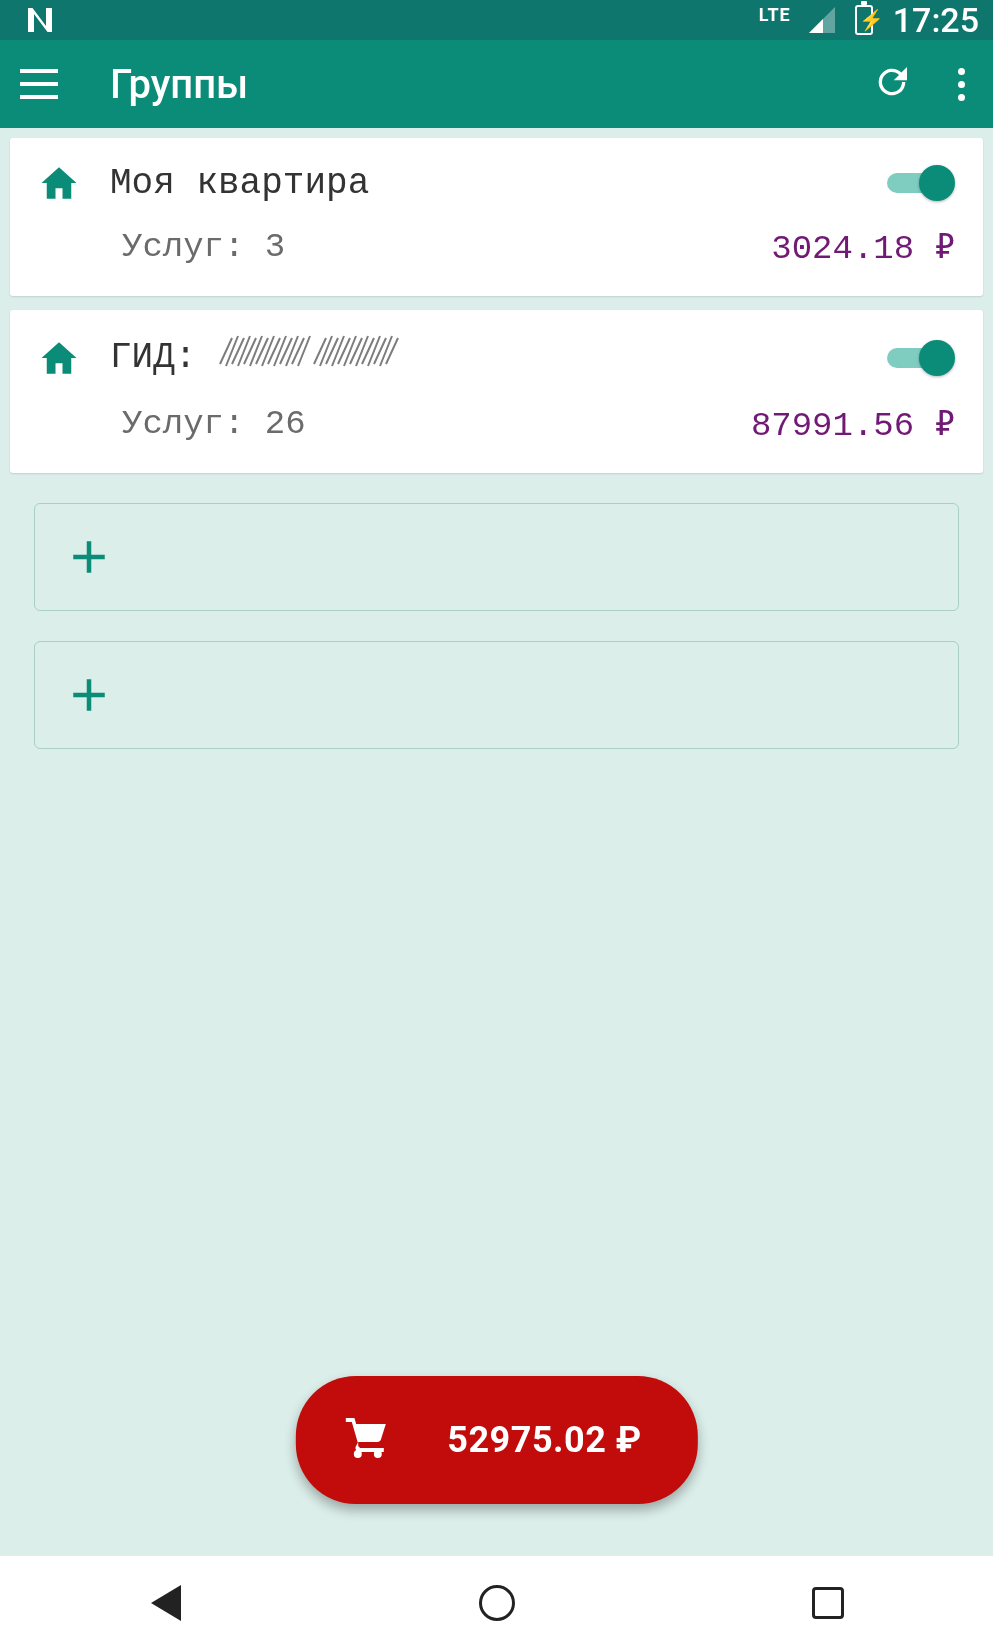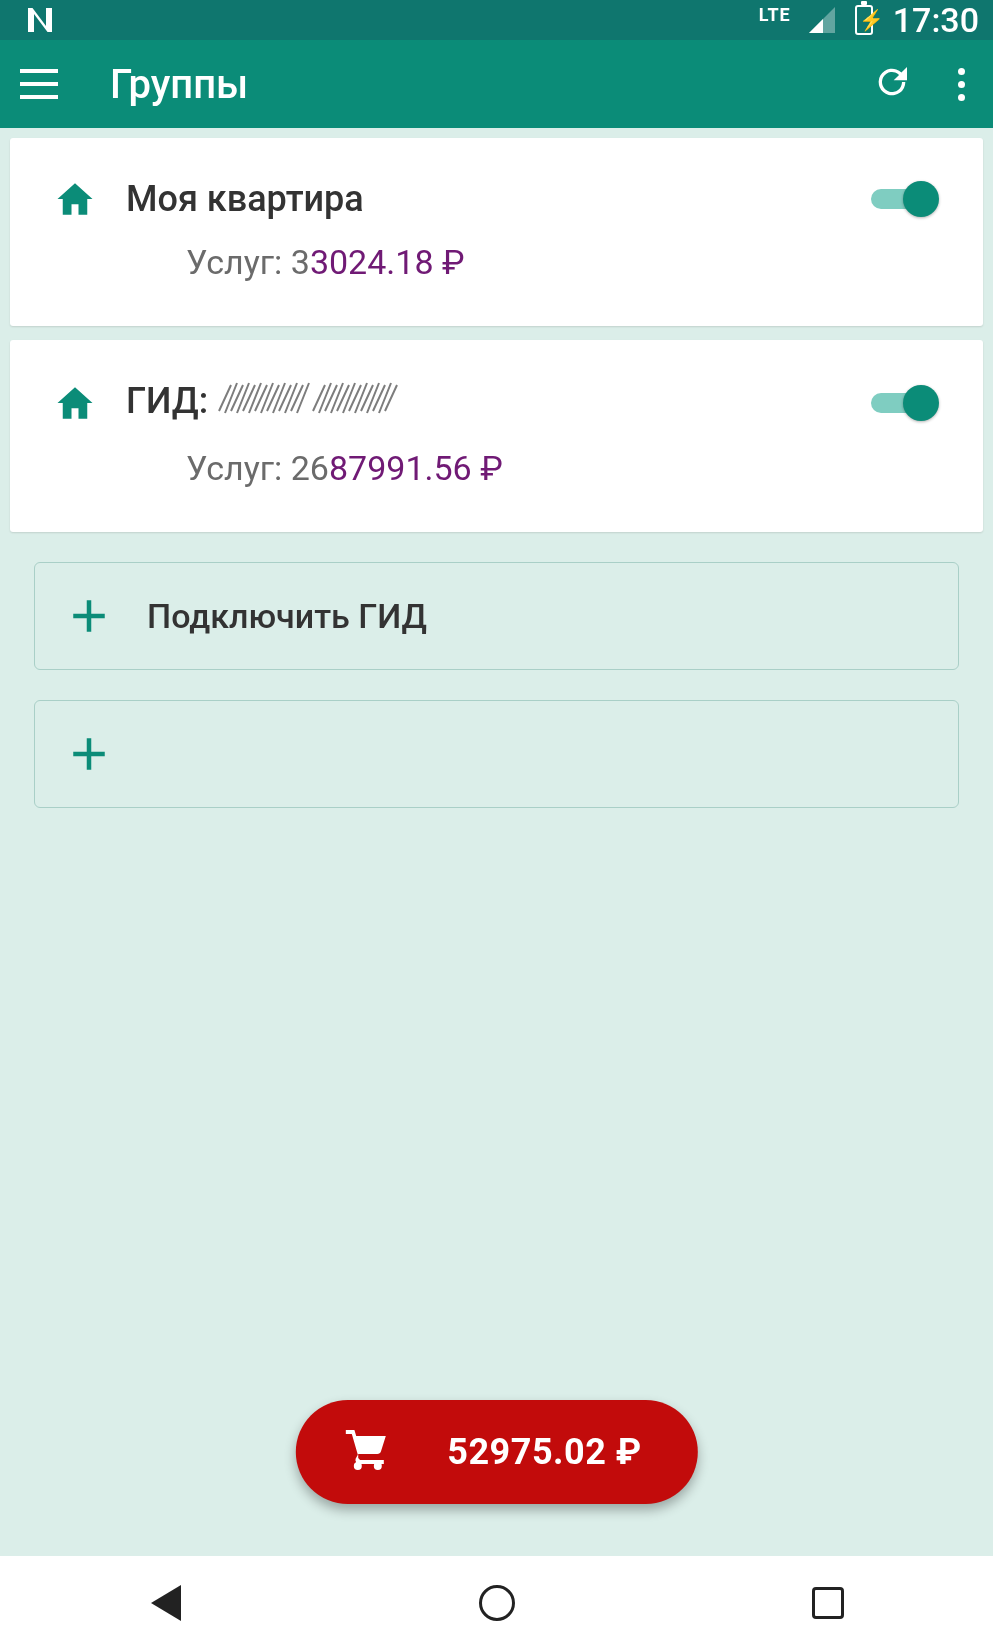--- a/index.html
+++ b/index.html
@@ -21,44 +21,44 @@
   .hamburger { width:42px; height:30px; display:flex; flex-direction:column; justify-content:space-between; cursor:pointer; margin-right:48px; }
   .hamburger span { display:block; height:4px; background:#fff; width:38px; }
   .appbar-title { font-size:40px; font-weight:500; flex:1; }
   .appbar-actions { display:flex; align-items:center; gap:38px; }
   .refresh-icon svg, .more-icon { color:#fff; }
   .more-icon { display:flex; flex-direction:column; gap:6px; padding:8px; cursor:pointer;}
   .more-icon span { width:7px; height:7px; background:#fff; border-radius:50%; }
 
   
   .content { flex:1; padding:10px; display:flex; flex-direction:column; gap:14px; overflow:hidden; position:relative;}
-  .card { background:#fff; border-radius:3px; box-shadow:0 1px 2px rgba(0,0,0,.12); padding:16px; }
+  .card { background:#fff; border-radius:3px; box-shadow:0 1px 2px rgba(0,0,0,.12); padding:0;font-family:Liberation Mono, monospace; }
   .card-row1 { display:flex; align-items:center; padding:24px 28px 14px 28px; gap:30px; }
-  .card-row2 { display:flex; align-items:center; padding:8px 28px 28px 112px; margin-left:48px;}
+  .card-row2 { display:flex; align-items:center; padding:8px 28px 28px 112px; justify-content:space-between;}
   .home-icon { width:42px; display:flex; justify-content:center; }
   .group-title { font-size:36px; font-weight:500; color:#333; flex:1; }
   .group-title .scribble { display:inline-block; vertical-align:middle; }
   .toggle { position:relative; width:72px; height:36px; }
   .toggle-track { position:absolute; left:4px; top:8px; width:52px; height:20px; border-radius:10px; }
   .toggle-thumb { position:absolute; top:0; width:36px; height:36px; border-radius:50%; box-shadow:0 1px 3px rgba(0,0,0,.3); }
   .toggle.on .toggle-track { background:#7fcdc1; }
   .toggle.on .toggle-thumb { right:0; background:#0b8c78; }
   .toggle.off .toggle-track { background:#bfbfbf; }
   .toggle.off .toggle-thumb { left:0; background:#ececec; }
   .services-label { font-size:34px; color:#6b6b6b; }
   .amount { font-size:34px; color:#701a75; }
 
   
   .outline-btn { margin:16px 24px 0 24px; border:1.5px solid #a9cfc7; border-radius:6px; background:transparent; height:108px; display:flex; align-items:center; padding:0 36px; gap:40px; cursor:pointer; }
   .outline-btn:first-of-type { margin-top:22px; }
   .plus { color:#0b8c78; display:flex; align-items:center; justify-content:center; }
   .outline-btn-label { font-size:34px; font-weight:500; color:#333; }
 
   
-  .fab { position:absolute; left:50%; transform:translateX(-50%); bottom:52px; background:#c20b0b; color:#fff; height:104px; border-radius:60px; display:flex; align-items:center; padding:0 56px 0 48px; gap:56px; box-shadow:0 6px 12px rgba(0,0,0,.3); cursor:pointer;}
+  .fab { position:absolute; left:50%; transform:translateX(-50%); bottom:52px; background:#c20b0b; color:#fff; height:128px; border-radius:60px; display:flex; align-items:center; padding:0 56px 0 48px; gap:56px; box-shadow:0 6px 12px rgba(0,0,0,.3); cursor:pointer;}
   .fab-amount { font-size:36px; font-weight:700; letter-spacing:.5px; }
 
   
   .navbar { height:94px; background:#fff; display:flex; align-items:center; justify-content:space-around; }
   .nav-icon { width:46px; height:46px; display:flex; align-items:center; justify-content:center; color:#222; cursor:pointer;}
   .nav-back { width:0;height:0; border-top:18px solid transparent; border-bottom:18px solid transparent; border-right:30px solid #222;}
   .nav-home { width:36px;height:36px;border:3px solid #222; border-radius:50%;}
   .nav-recent { width:32px;height:32px;border:3px solid #222; border-radius:4px;}
 </style>
 </head>
@@ -68,21 +68,21 @@
   <div class="left">
     <svg width="36" height="36" viewBox="0 0 24 24" fill="#fff">
         <path d="M4 4h3l9 12V4h4v16h-3L8 8v12H4z"></path>
       </svg>
   </div>
   <span class="lte">LTE</span>
   <div class="signal"></div>
   <div class="battery">
       <span class="bolt">⚡</span>
     </div>
-  <span>17:30</span>
+  <span>17:25</span>
 </div>
 
 <div class="appbar">
   <div class="hamburger">
       <span></span>
       <span></span>
       <span></span>
     </div>
   <div class="appbar-title">Группы</div>
   <div class="appbar-actions">
@@ -148,21 +148,20 @@
       <div class="amount">87991.56 ₽</div>
     </div>
   </div>
 
   <div class="outline-btn">
     <span class="plus">
       <svg width="36" height="36" viewBox="0 0 24 24" stroke="#0b8c78" stroke-width="3" fill="none" stroke-linecap="square">
           <path d="M12 3v18M3 12h18"></path>
         </svg>
     </span>
-    <span class="outline-btn-label">Подключить ГИД</span>
   </div>
 
   <div class="outline-btn">
     <span class="plus">
       <svg width="36" height="36" viewBox="0 0 24 24" stroke="#0b8c78" stroke-width="3" fill="none" stroke-linecap="square">
           <path d="M12 3v18M3 12h18"></path>
         </svg>
     </span>
   </div>
 

